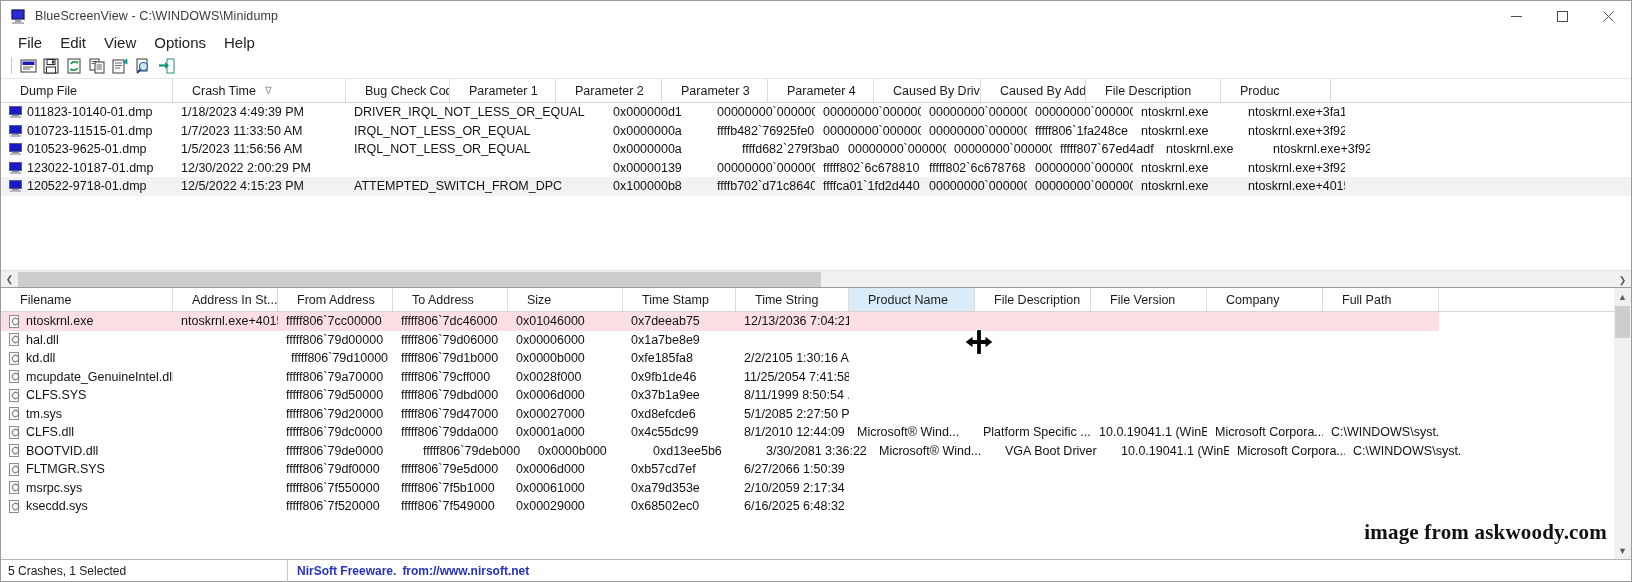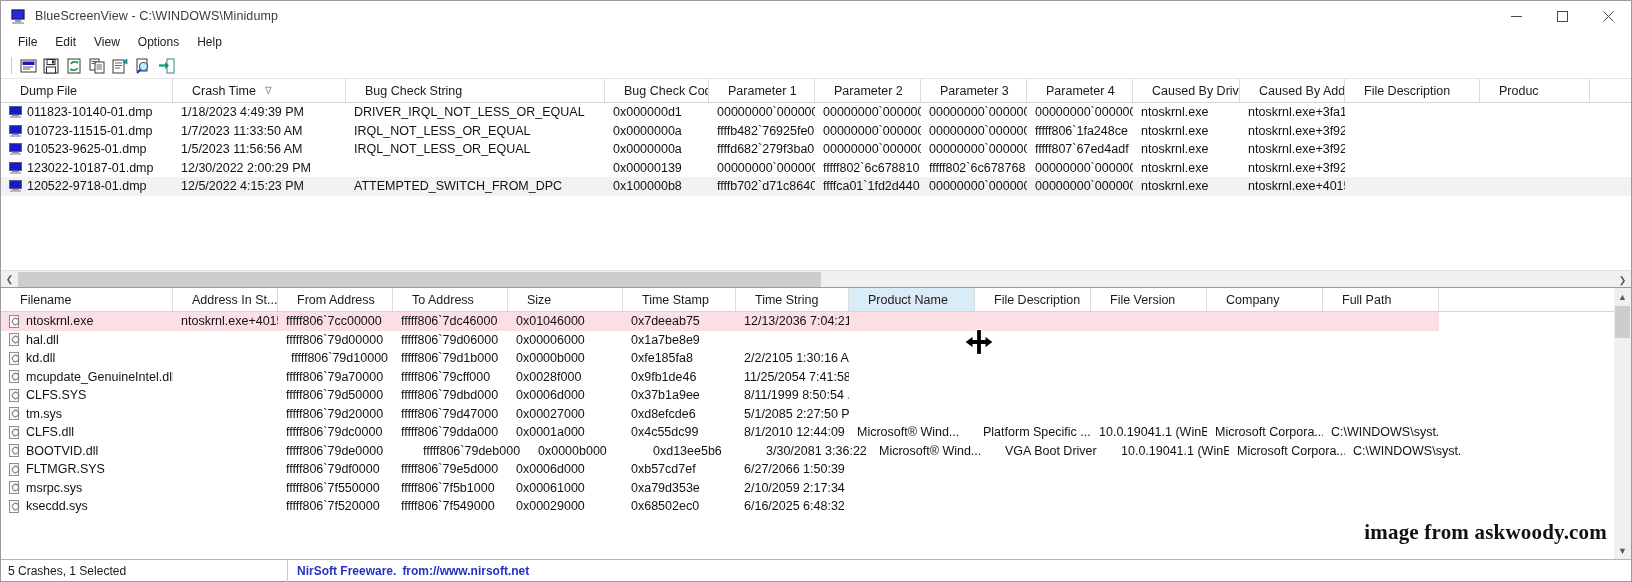--- a/index.html
+++ b/index.html
@@ -37,21 +37,21 @@
   .win-controls { position: absolute; right: 0; top: 0; height: 30px; display: flex; }
   .win-btn { width: 46px; height: 30px; display:flex; align-items:center; justify-content:center; }
   .win-btn svg { display: block; }
 
   
   .menubar {
     height: 22px; flex: 0 0 22px;
     display: flex; align-items: center;
     padding-left: 8px; background: #ffffff;
   }
-  .menu-item { font-size: 12px; color: #222; padding: 1px 9px; white-space: nowrap; }
+  .menu-item { font-size: 15px; color: #222; padding: 1px 9px; white-space: nowrap; }
 
   
   .toolbar {
     height: 26px; flex: 0 0 26px;
     display: flex; align-items: center;
     padding-left: 5px; background: #ffffff;
     border-bottom: 1px solid #e6e6e6;
   }
   .tb-sep { width: 1px; height: 17px; background: #c7c7c7; margin: 0 5px; }
   .tb-btn { width: 22px; height: 22px; display:flex; align-items:center; justify-content:center; margin-right: 1px; }
@@ -255,23 +255,20 @@
 
   <div class="pane pane-top">
     <div class="hdr-row" id="crash-hdr">
         <div class="hdr-cell" style="width: 172px;">
           <span>Dump File</span>
         </div>
         <div class="hdr-cell" style="width: 173px;">
           <span>Crash Time</span>
           <span class="sort-mark">∇</span>
         </div>
-        <div class="hdr-cell" style="width: 259px;">
-          <span>Bug Check String</span>
-        </div>
         <div class="hdr-cell" style="width: 104px;">
           <span>Bug Check Code</span>
         </div>
         <div class="hdr-cell" style="width: 106px;">
           <span>Parameter 1</span>
         </div>
         <div class="hdr-cell" style="width: 106px;">
           <span>Parameter 2</span>
         </div>
         <div class="hdr-cell" style="width: 106px;">
@@ -341,21 +338,21 @@
             <span class="mon">
               <span class="s"></span>
               <span class="b"></span>
               <span class="f"></span>
             </span>
             <span>010523-9625-01.dmp</span>
           </div>
           <div class="cell" style="width: 173px;">1/5/2023 11:56:56 AM</div>
           <div class="cell" style="width: 259px;">IRQL_NOT_LESS_OR_EQUAL</div>
           <div class="cell" style="width: 104px;">0x0000000a</div>
-          <div class="cell" style="width: 106px;">ffffd682`279f3ba0</div>
+          <div class="cell" style="width: 106px; margin-left: 25px;">ffffd682`279f3ba0</div>
           <div class="cell" style="width: 106px;">00000000`000000...</div>
           <div class="cell" style="width: 106px;">00000000`000000...</div>
           <div class="cell" style="width: 106px;">fffff807`67ed4adf</div>
           <div class="cell" style="width: 107px;">ntoskrnl.exe</div>
           <div class="cell" style="width: 105px;">ntoskrnl.exe+3f92d0</div>
           <div class="cell" style="width: 135px;"></div>
           <div class="cell" style="width: 110px;"></div>
         </div>
         <div class="row">
           <div class="cell with-icon" style="width: 172px;">

